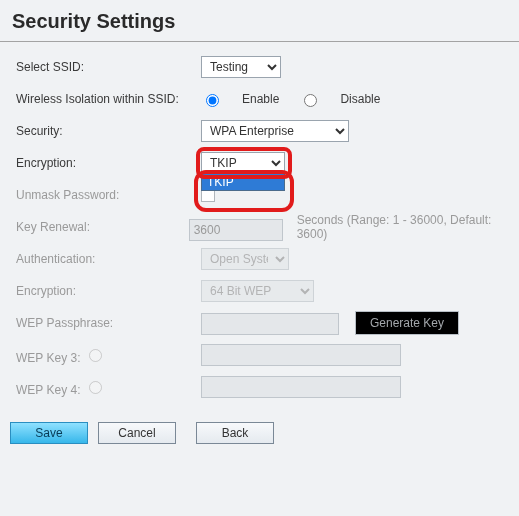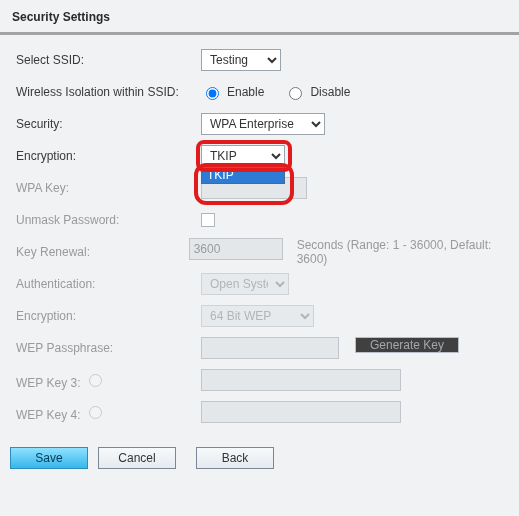--- a/index.html
+++ b/index.html
@@ -7,78 +7,78 @@
     margin: 0;
     font-family: Arial, Helvetica, sans-serif;
     font-size: 12px;
     background: #f0f2f4;
     color: #3a3a3a;
     width: 519px;
     height: 516px;
     overflow: hidden;
   }
   .title {
-    font-size: 12px;
+    font-size: 20px;
     font-weight: bold;
     color: #2a2a2a;
     padding: 10px 12px 8px 12px;
-    border-bottom: 3px solid #a3a3a3;
+    border-bottom: 1px solid #a3a3a3;
   }
   .panel {
     padding: 10px 16px;
   }
   .row {
     display: flex;
     align-items: center;
     min-height: 30px;
     margin-bottom: 2px;
   }
   .label {
     width: 185px;
     color: #3a3a3a;
   }
   .label.dim {
     color: #9a9a9a;
   }
   .ctrl {
     display: flex;
-    align-items: flex-start;
+    align-items: flex-end;
     gap: 6px;
     position: relative;
     border-radius: 8px;
   }
   select, input[type="text"] {
     font-family: inherit;
     font-size: 12px;
     padding: 2px 4px;
     border: 1px solid #9aa4ae;
     background: #fff;
     color: #333;
     height: 22px;
   }
   select { background: #fff; }
   select.sel-ssid { width: 80px; }
-  select.sel-security { width: 124px; }
+  select.sel-security { width: 148px; }
   select.sel-enc { width: 84px; position: relative; z-index: 2;}
   select.sel-auth { width: 88px; }
   select.sel-wepenc { width: 113px; }
   input.wpa-key { width: 106px; }
   input.key-renewal { width: 94px; text-align: left; }
   input.wep-pass { width: 138px; }
   input.wep-key { width: 200px; }
   input[disabled], select[disabled] {
     background: #e4e7ea;
     color: #9a9a9a;
     border: 1px solid #c0c6cc;
   }
   .hint {
     color: #9a9a9a;
     margin-left: 8px;
   }
-  .radiogrp label { margin-right: 14px; display: inline-flex; align-items: center; gap: 5px;}
+  .radiogrp label { margin-right: 14px; display: inline-flex; align-items: center; gap: 20px;}
   .checkbox {
     width: 14px; height: 14px; border: 1px solid #b0b6bc; background:#fff;
   }
   .highlight-box {
     position: absolute;
     border: 4px solid #e11b1b;
     border-radius: 12px;
     pointer-events: none;
     z-index: 5;
   }
@@ -118,24 +118,24 @@
     align-items: center;
     justify-content: center;
   }
   .btn.primary {
     background: linear-gradient(#8fe1ff,#37b7ea);
     border: 1px solid #2a8ec0;
     color: #073a55;
   }
   .hl-wrap { position: relative; }
   .genkey {
-    height: 16px;
+    height: 24px;
     padding: 0 14px;
     border: 1px solid #b8bfc6;
-    background: #404040;
+    background: #000000;
     color: #a3a7ab;
     font-size: 12px;
     margin-left: 10px;
   }
 </style>
 </head>
 <body>
 
 <div class="title">Security Settings</div>
 
@@ -180,26 +180,20 @@
       <select class="sel-enc">
         <option>TKIP</option>
       </select>
       <div class="dropdown-open">
         <div class="opt sel">TKIP</div>
       </div>
       <div class="highlight-box" style="top:18px;left:-7px;width:100px;height:42px"></div>
     </div>
   </div>
 
-  <div class="row">
-    <div class="label dim">WPA Key:</div>
-    <div class="ctrl">
-      <input type="text" class="wpa-key" disabled="" value="" style="">
-    </div>
-  </div>
 
   <div class="row">
     <div class="label dim">Unmask Password:</div>
     <div class="ctrl">
       <span class="checkbox"></span>
     </div>
   </div>
 
   <div class="row">
     <div class="label dim">Key Renewal:</div>

